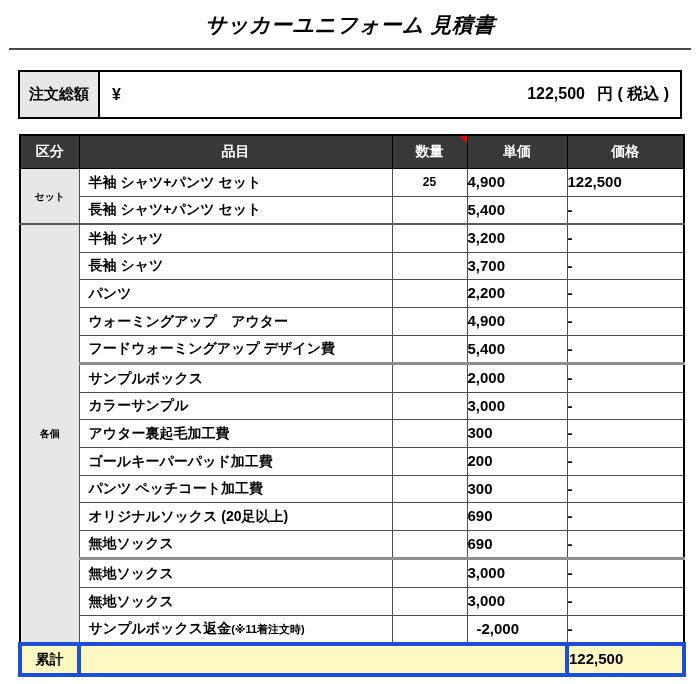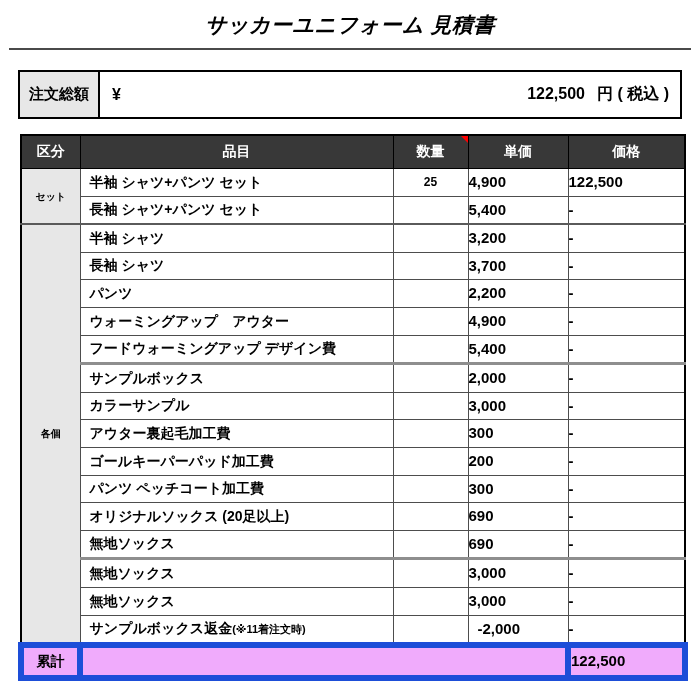--- a/index.html
+++ b/index.html
@@ -27,21 +27,21 @@
   .num{text-align:left;font-size:15px;}
   .unit{padding-right:8px;}
   .price{padding-right:6px;}
   .cat{background:#e7e7e7;text-align:center;font-size:10px;}
   .minus{float:left;padding-left:9px;}
   .item-note{font-size:11px;}
   .tri{position:absolute;top:0;right:0;width:0;height:0;
        border-top:7px solid #ff0000;border-left:7px solid transparent;}
   tr.sep-med td{border-top:2.5px solid #5a5a5a;}
   tr.sep-thick td{border-top:3px solid #8e8e8e;}
-  .total-row td{background:#f0abfc;border:6px solid #1d4ed8;font-size:15px;}
+  .total-row td{background:#fef9c3;border:4px solid #1d4ed8;font-size:15px;}
   .total-row .total-label{font-size:14px;text-align:center;}
 </style>
 </head>
 <body>
 
 <div class="page">
 
   <div class="title">サッカーユニフォーム 見積書</div>
   <div class="title-rule"></div>
 

